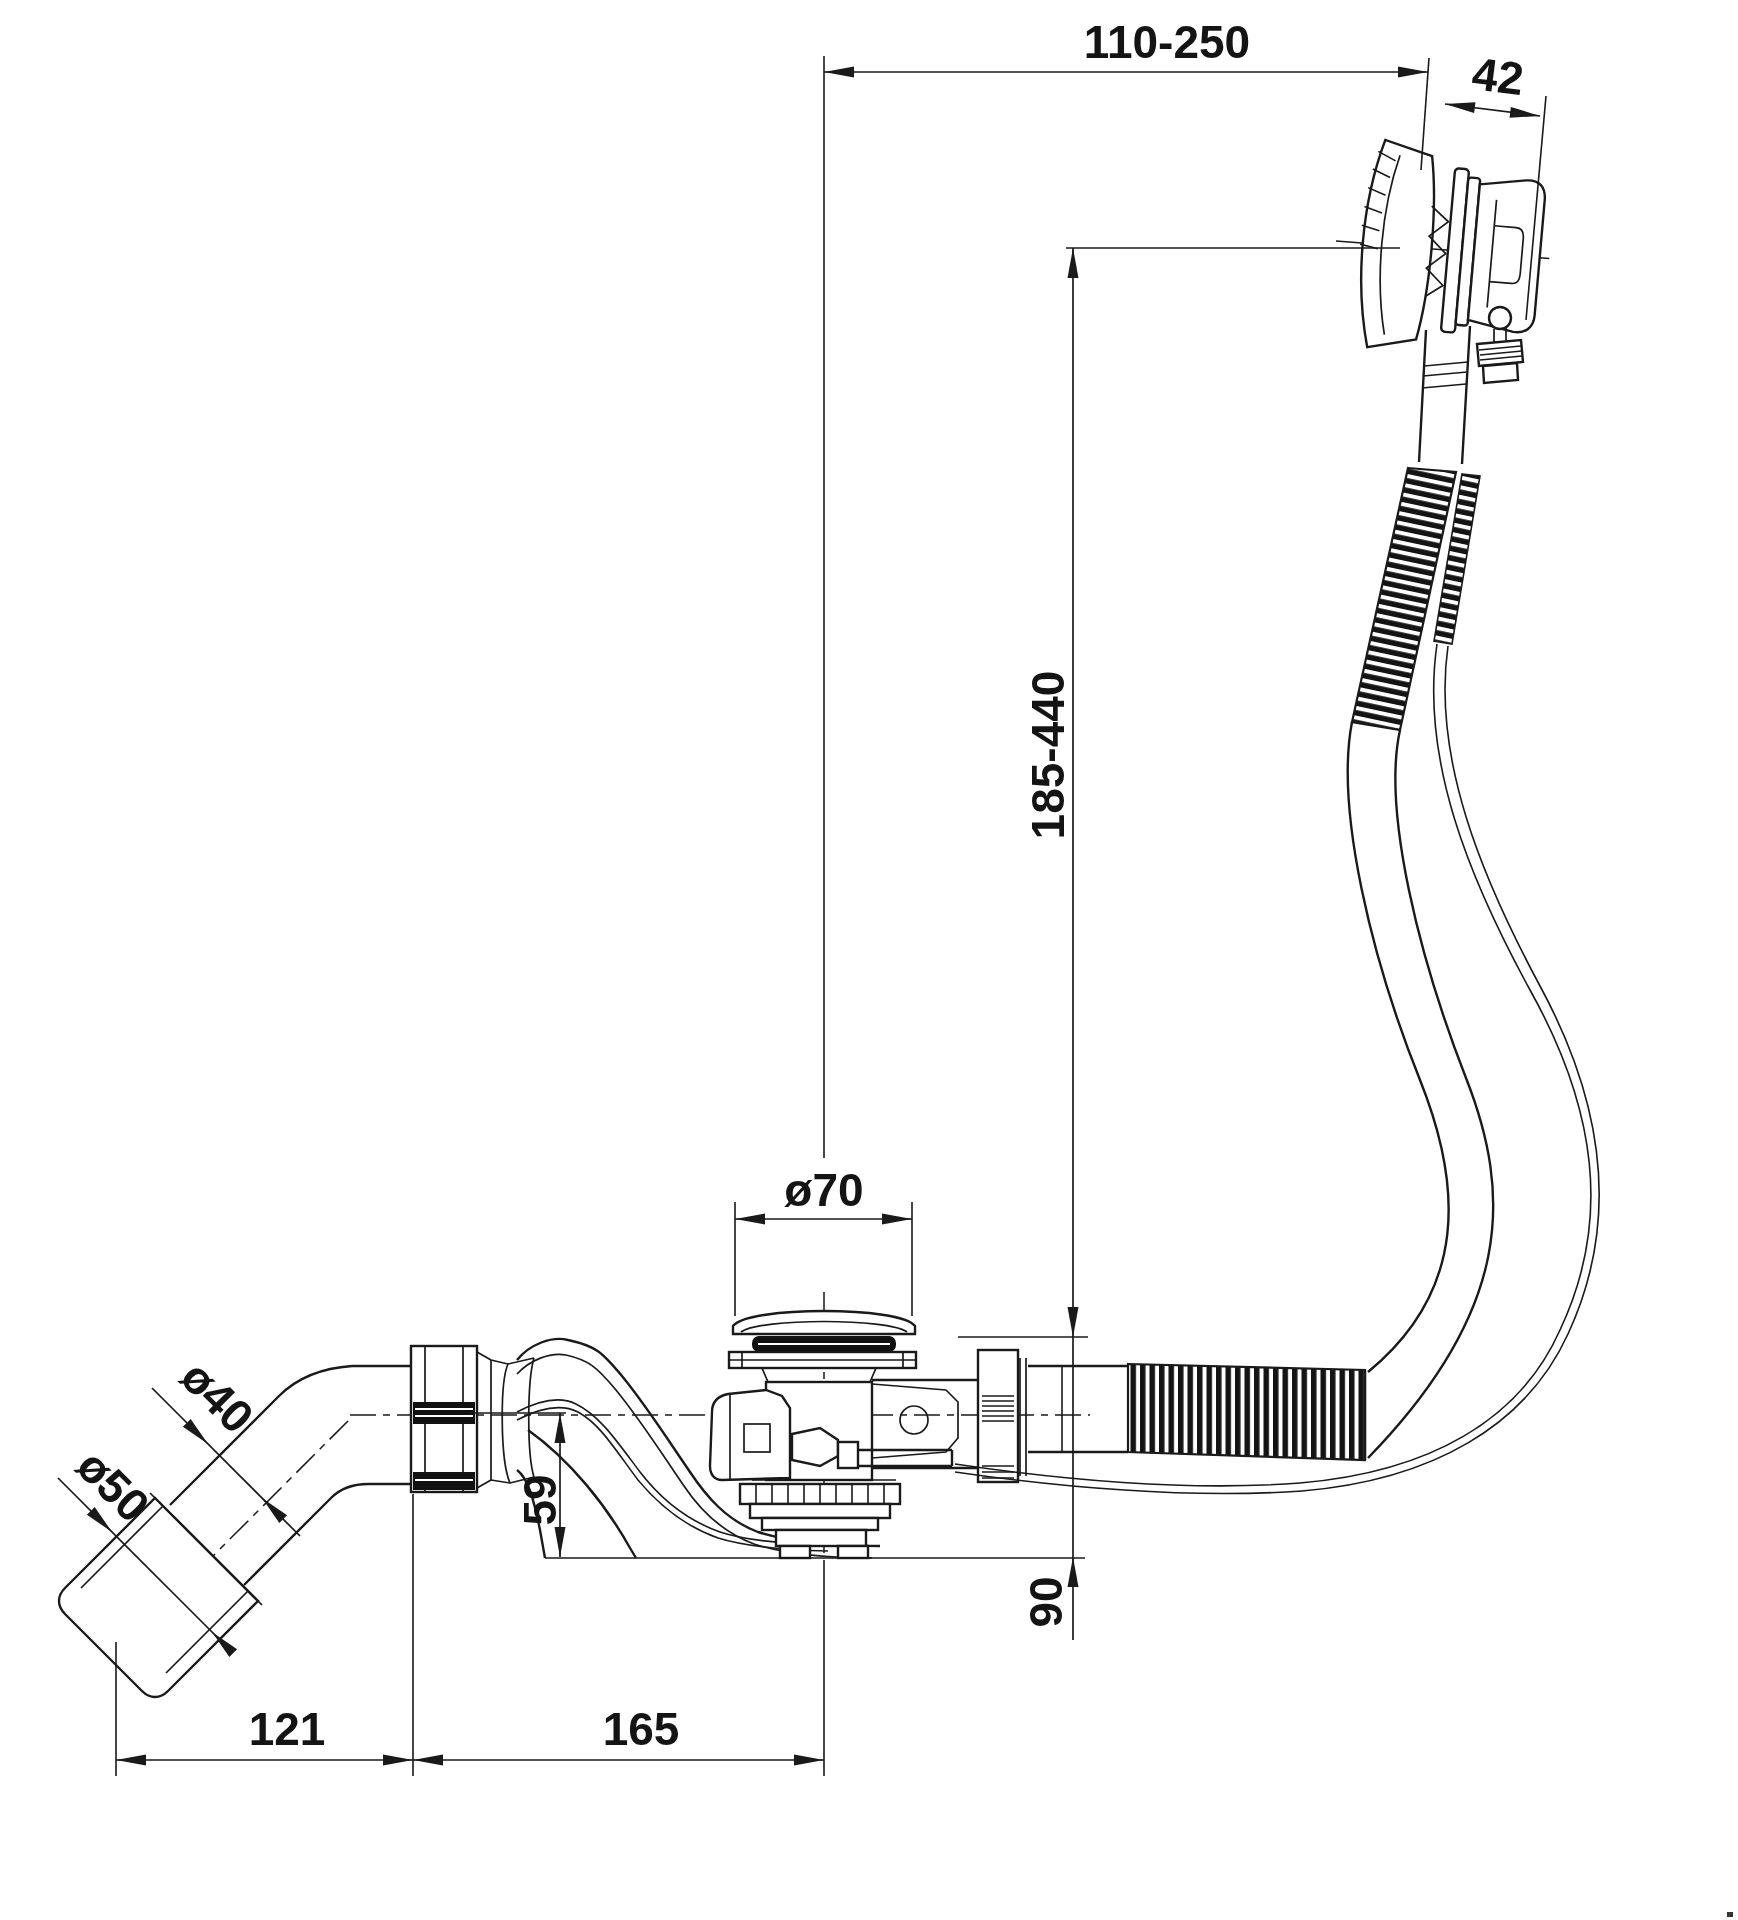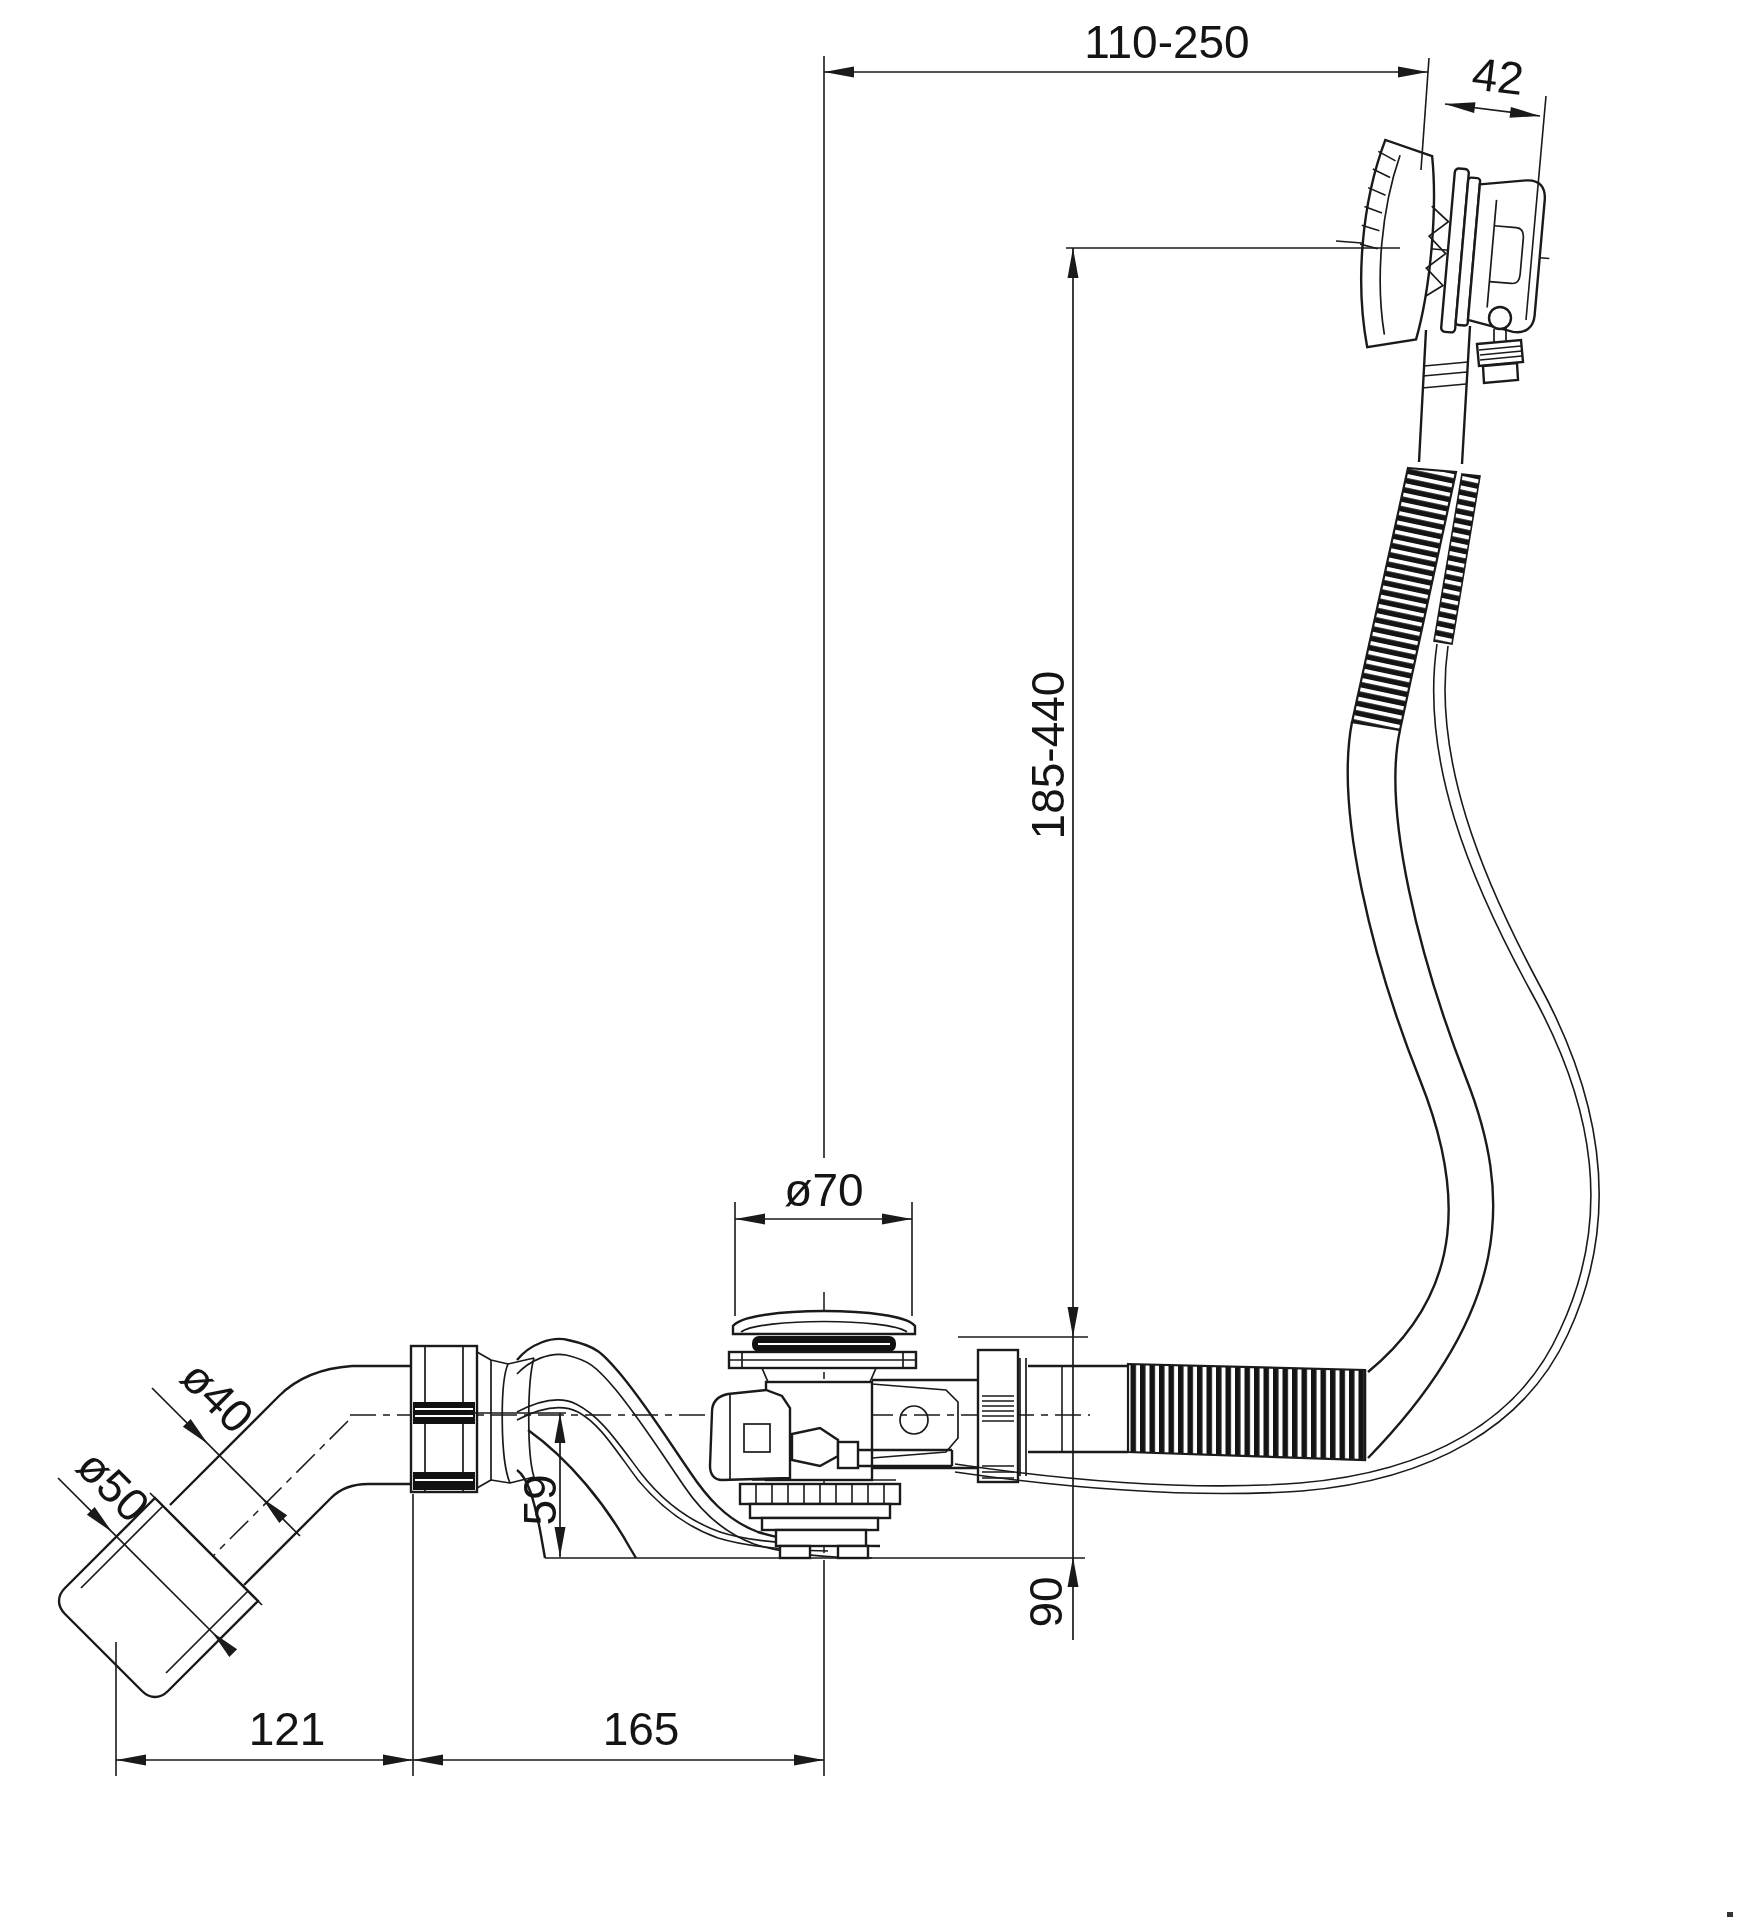--- a/index.html
+++ b/index.html
@@ -1,16 +1,16 @@
 <!DOCTYPE html>
 <html><head>
 <meta charset="utf-8">
 <style>
   html,body{margin:0;padding:0;background:#ffffff;}
-  .stage{position:relative;width:1738px;height:1920px;background:#ffffff;overflow:hidden;}
+  .stage{position:relative;width:1738px;height:1920px;background:#ffffff;overflow:hidden;font-weight:bold;}
   svg{display:block;}
   text{font-family:"Liberation Sans","DejaVu Sans",sans-serif;font-size:46px;fill:#141414;}
   .thin{stroke:#1a1a1a;stroke-width:1.6;fill:none;}
   .dim{stroke:#1a1a1a;stroke-width:1.7;fill:none;}
   .body{stroke:#1a1a1a;stroke-width:2.4;fill:none;}
   .bodyw{stroke:#1a1a1a;stroke-width:2.4;fill:#ffffff;}
   .det{stroke:#1a1a1a;stroke-width:1.7;fill:none;}
   .cl{stroke:#1a1a1a;stroke-width:1.5;fill:none;stroke-dasharray:26 7 7 7;}
   .arr{fill:#1a1a1a;stroke:none;}
 </style>

